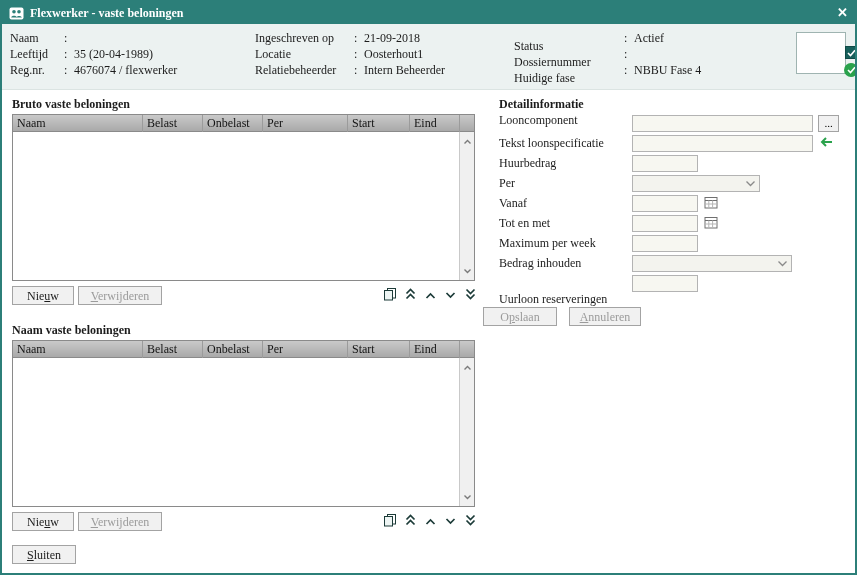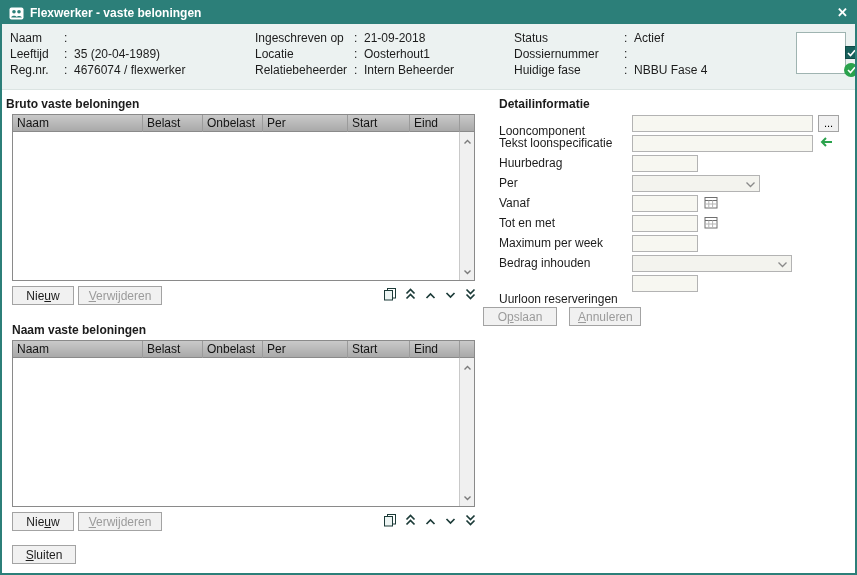--- a/index.html
+++ b/index.html
@@ -1,30 +1,30 @@
 <!DOCTYPE html>
 <html><head>
 <meta charset="utf-8">
 <style>
   html,body{margin:0;padding:0;background:#fff;}
   .window{position:relative;width:857px;height:575px;box-sizing:border-box;border:2px solid #2c7f79;
-          background:#fff;font-family:Liberation Sans, sans-serif;font-size:12px;color:#1c1c1c;overflow:hidden;}
+          background:#fff;font-family:Liberation Serif, serif;font-size:12px;color:#1c1c1c;overflow:hidden;}
   
   .titlebar{position:absolute;left:0;top:0;right:0;height:22px;background:#2c7f79;color:#fff;
             display:flex;align-items:center;gap:6px;padding:0 7px;box-sizing:border-box;}
   .titlebar .title{font-weight:bold;flex:1;font-size:12px;}
   .close{font-size:13px;font-weight:bold;cursor:default;line-height:22px;}
   .app-icon{display:flex;align-items:center;}
   
   .infobar{position:absolute;left:0;top:22px;right:0;height:66px;background:#ecf2f1;border-bottom:1px solid #dbe4e2;box-sizing:border-box;}
   .info-col{position:absolute;top:6px;}
   .info-row{display:flex;height:16px;line-height:16px;white-space:nowrap;}
   .ilabel{display:inline-block;}
   .isep{display:inline-block;width:10px;}
-  .col1 .ilabel{width:54px;} .col2 .ilabel{width:99px;} .col3 .ilabel{width:110px;}
+  .col1 .ilabel{width:54px;} .col2 .ilabel{width:99px;} .col3 .ilabel{width:110px;margin-top:8px;}
   .photo{position:absolute;left:794px;top:8px;width:50px;height:42px;background:#fff;border:1px solid #9fb4b1;box-sizing:border-box;}
   .photo-side{position:absolute;left:842px;top:22px;display:flex;flex-direction:column;gap:4px;align-items:center;}
   .cb{width:13px;height:13px;background:#17605b;border:1px solid #0f4a46;box-sizing:border-box;display:flex;align-items:center;justify-content:center;}
   .okdot{width:14px;height:14px;border-radius:50%;background:#2aa24c;display:flex;align-items:center;justify-content:center;}
   
   .sec-title{position:absolute;font-weight:bold;}
   
   .table{position:absolute;left:10px;width:463px;height:167px;border:1px solid #8a8a8a;box-sizing:border-box;background:#fff;}
   .thead{display:flex;height:17px;background:linear-gradient(#c9c9c9,#a9a9a9);border-bottom:1px solid #8a8a8a;box-sizing:border-box;}
   .th{box-sizing:border-box;height:17px;line-height:16px;padding-left:4px;border-right:1px solid #9b9b9b;color:#141414;overflow:hidden;}
@@ -128,21 +128,21 @@
           </svg>
       </span>
       <span class="okdot">
         <svg width="9" height="8" viewBox="0 0 9 8">
             <path d="M1 4 L3.5 6.5 L8 1.2" fill="none" stroke="#fff" stroke-width="1.6"></path>
           </svg>
       </span>
     </div>
   </div>
 
-  <div class="sec-title" style="left:4px;top:95px">Bruto vaste beloningen</div>
+  <div class="sec-title" style="left:10px;top:95px">Bruto vaste beloningen</div>
 
   <div class="table" style="top:112px">
     <div class="thead">
       <span class="th c-naam">Naam</span>
       <span class="th c-belast">Belast</span>
       <span class="th c-onbelast">Onbelast</span>
       <span class="th c-per">Per</span>
       <span class="th c-start">Start</span>
       <span class="th c-eind">Eind</span>
       <span class="th c-fill"></span>
@@ -242,21 +242,21 @@
         <span><svg width="13" height="12" viewBox="0 0 13 12">
             <path d="M2.5 1.5 L6.5 5.5 L10.5 1.5 M2.5 6.5 L6.5 10.5 L10.5 6.5" fill="none" stroke="#1c3b38" stroke-width="1.7"></path>
           </svg></span>
       </button>
   </div>
 
   <button class="btn" style="left:10px;top:543px;width:64px"><u>S</u>luiten</button>
 
   <div class="sec-title" style="left:497px;top:95px">Detailinformatie</div>
 
-  <div class="dlabel" style="top:121px">Looncomponent</div>
+  <div class="dlabel" style="top:110px">Looncomponent</div>
   <input class="field" style="left: 630px; top: 113px; width: 181px;" value="">
   <button class="mini" style="left:816px;top:113px">...</button>
 
   <div class="dlabel" style="top:133px">Tekst loonspecificatie</div>
   <input class="field" style="left: 630px; top: 133px; width: 181px;" value="">
   <button class="gbtn" style="left:814px;top:133px">
       <span><svg width="15" height="12" viewBox="0 0 15 12">
           <path d="M14 6 H4 M8 2 L4 6 L8 10" fill="none" stroke="#2aa24c" stroke-width="2"></path>
         </svg></span>
     </button>

